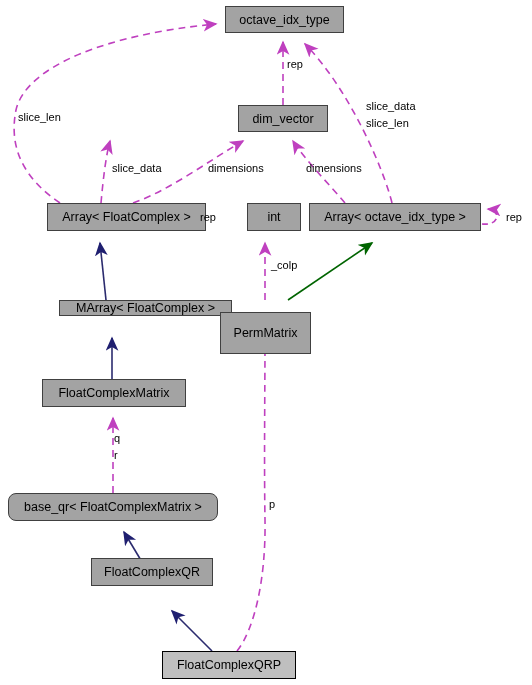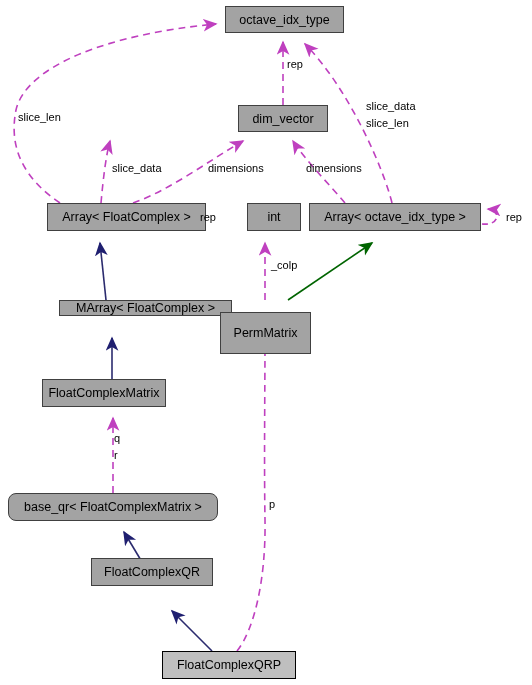--- a/index.html
+++ b/index.html
@@ -157,21 +157,21 @@
   </div>
 
   <div class="node" style="left:25px; top:300px; width:173px; height:16px;margin-left:34px;">
     <span>MArray&lt; FloatComplex &gt;</span>
   </div>
 
   <div class="node" style="left:220px; top:300px; width:91px; height:42px;margin-top:12px;">
     <span>PermMatrix</span>
   </div>
 
-  <div class="node" style="left:42px; top:379px; width:124px; height:28px;">
+  <div class="node" style="left:42px; top:379px; width:144px; height:28px;">
     <span>FloatComplexMatrix</span>
   </div>
 
   <div class="node" style="left:8px; top:493px; width:210px; height:28px;border-radius:8px;">
     <span>base_qr&lt; FloatComplexMatrix &gt;</span>
   </div>
 
   <div class="node" style="left:91px; top:558px; width:122px; height:28px;">
     <span>FloatComplexQR</span>
   </div>

